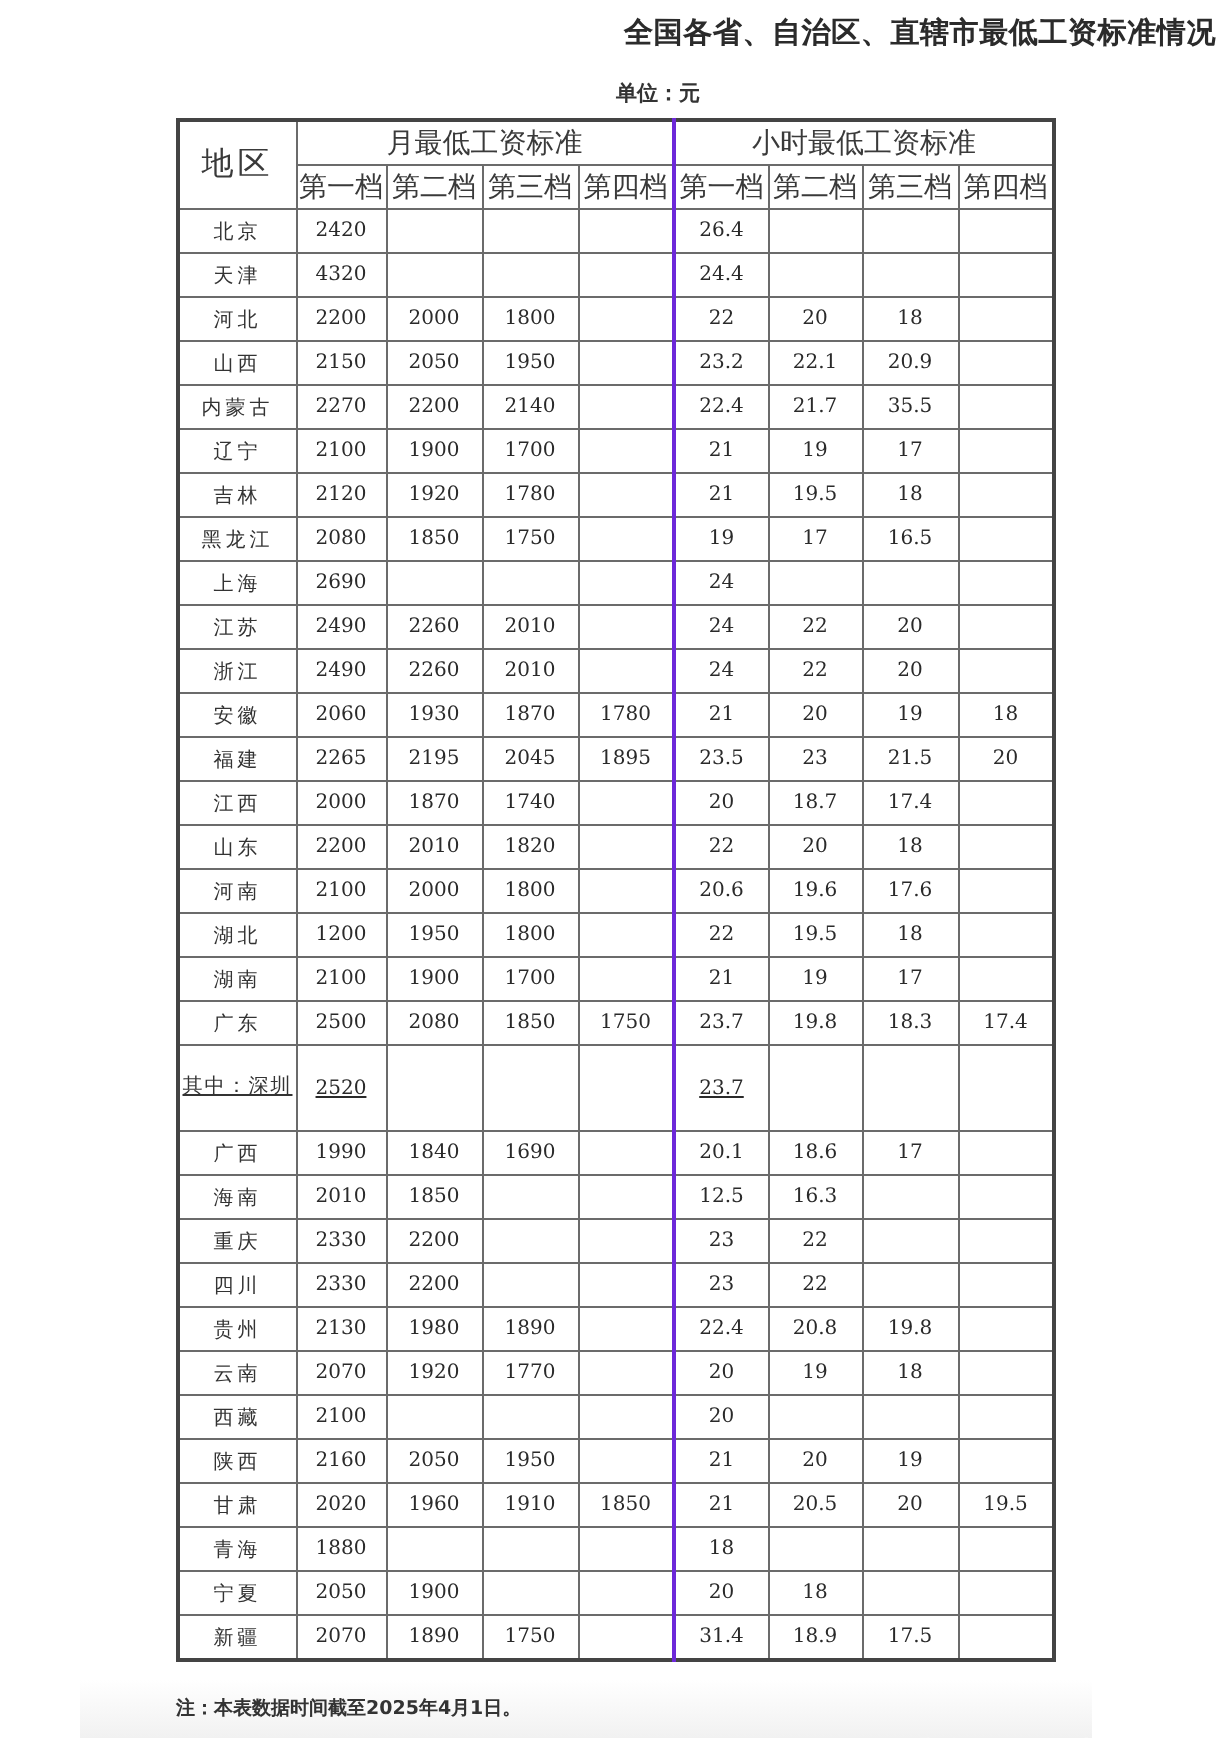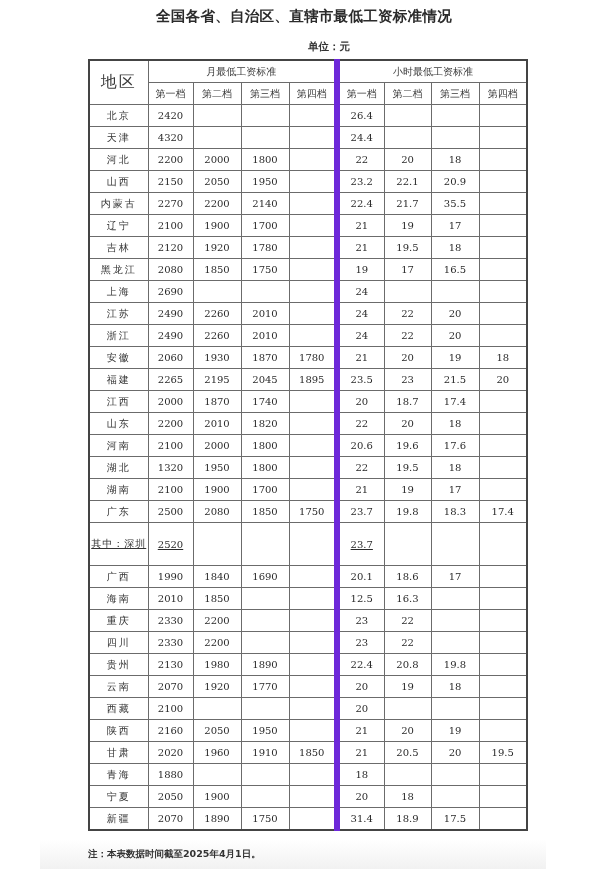--- a/index.html
+++ b/index.html
@@ -7,21 +7,21 @@
     width: 608px; height: 869px; overflow: hidden; position: relative;
     background: #ffffff;
     font-family: "DejaVu Serif", "Liberation Serif", serif;
     color: #2a2a2a;
   }
   .page-shade {
     position: absolute; left: 40px; top: 840px; width: 506px; height: 29px;
     background: linear-gradient(to bottom, #ffffff 0%, #f1f1f1 100%);
   }
   .title {
-    position: absolute; left: 0; top: 7px; width: 608px; text-align: center;
+    position: absolute; left: 0; top: 7px; width: 608px; text-align: right;
     font-family: "DejaVu Sans", "Liberation Sans", sans-serif;
     font-size: 14.5px; font-weight: bold; color: #2b2b2b; letter-spacing: 0.3px;
   }
   .unit {
     position: absolute; left: 308px; top: 40px;
     font-family: Liberation Serif, serif;
     font-size: 10.5px; font-weight: bold; color: #333;
   }
   table.wage {
     position: absolute; left: 88px; top: 59px;
@@ -31,28 +31,28 @@
   }
   table.wage td, table.wage th {
     border: 1px solid #6b6b6b;
     height: 21px; padding: 0;
     text-align: center; vertical-align: middle;
     font-size: 10px; font-weight: normal; color: #2a2a2a;
     white-space: nowrap;
   }
   table.wage th {
     font-family: "DejaVu Sans", "Liberation Sans", sans-serif;
-    font-size: 10px; color: #3a3a3a;
+    font-size: 14px; color: #3a3a3a;
   }
   table.wage td.region {
     font-family: "DejaVu Sans", "Liberation Sans", sans-serif;
     font-size: 10px; letter-spacing: 2px; color: #333;
   }
   table.wage td.region.wrap { white-space: normal; line-height: 20px; letter-spacing: 1px; }
-  table.wage .sep { border-left: 6px solid #6d28d9; margin-left: 12px; }
+  table.wage .sep { border-left: 2px solid #6d28d9; margin-left: 12px; }
   tr.tall td { height: 42px; text-decoration: underline; }
   .note {
     position: absolute; left: 88px; top: 848px;
     font-family: "DejaVu Sans", "Liberation Sans", sans-serif;
     font-size: 9.5px; font-weight: bold; color: #333;
   }
   .watermark {
     position: absolute; left: 456px; top: 868px;
     font-family: "DejaVu Sans", "Liberation Sans", sans-serif;
     font-size: 15px; color: #000000;
@@ -268,21 +268,21 @@
         <td>2000</td>
         <td>1800</td>
         <td></td>
         <td class="sep">20.6</td>
         <td>19.6</td>
         <td>17.6</td>
         <td></td>
       </tr>
       <tr>
         <td class="region">湖北</td>
-        <td>1320</td>
+        <td>1200</td>
         <td>1950</td>
         <td>1800</td>
         <td></td>
         <td class="sep">22</td>
         <td>19.5</td>
         <td>18</td>
         <td></td>
       </tr>
       <tr>
         <td class="region">湖南</td>

